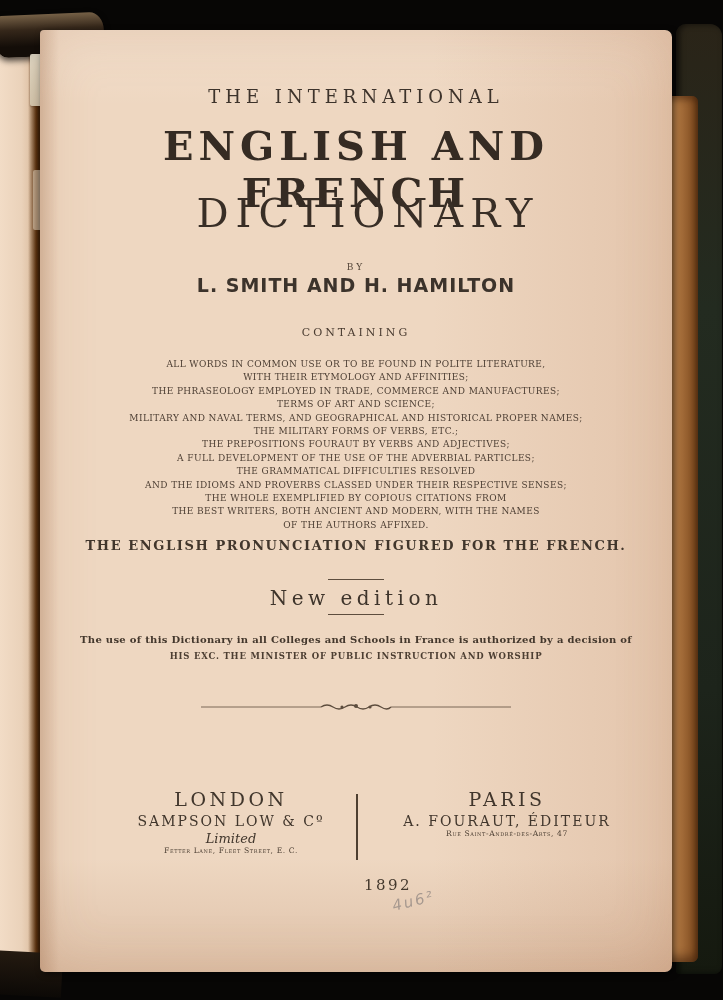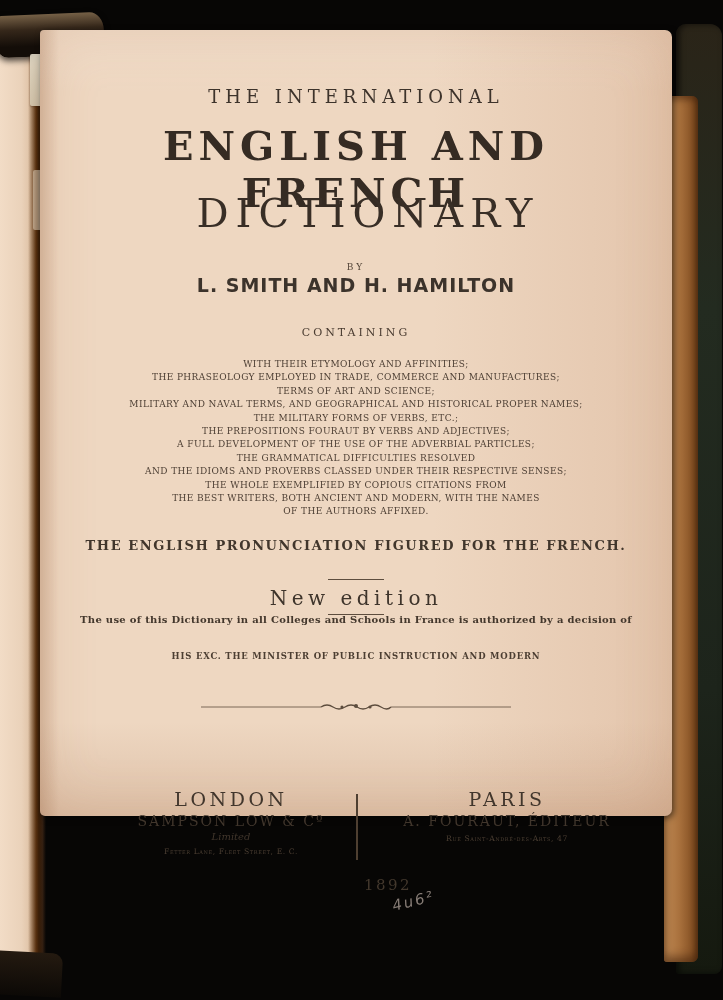--- a/index.html
+++ b/index.html
@@ -46,21 +46,21 @@
     position:absolute;left:30px;top:54px;width:17px;height:52px;
     background:linear-gradient(180deg,#e3dbc8,#d3c6ae);
     border-radius:2px;opacity:.9;box-shadow:0 1px 2px rgba(60,30,10,.4);
   }
   .sticker-tab2{
     position:absolute;left:33px;top:170px;width:12px;height:60px;
     background:#e0d2bc;border-radius:2px;opacity:.55;
   }
   
   .title-page{
-    position:absolute;left:40px;top:30px;width:632px;height:786px;
+    position:absolute;left:40px;top:30px;width:632px;height:942px;
     background:
       linear-gradient(90deg,rgba(120,65,30,.20) 0%,rgba(120,65,30,0) 3%),
       linear-gradient(90deg,rgba(230,200,175,0) 62%,rgba(185,125,88,.20) 100%),
       linear-gradient(180deg,rgba(255,245,235,.25) 0%,rgba(255,245,235,0) 8%,rgba(150,95,60,0) 88%,rgba(150,95,60,.18) 100%),
       #eed7c1;
     border-radius:4px 7px 7px 5px;
     box-shadow:inset 0 0 55px rgba(170,110,70,.22), 2px 2px 6px rgba(0,0,0,.55);
     color:#39302a;
     text-decoration:underline;
   }
@@ -74,31 +74,31 @@
     font-family:"DejaVu Sans","Liberation Sans",sans-serif;color:#3c332b;
   }
   .containing-label{top:296px;font-size:11px;letter-spacing:3px;color:#4a3c31;}
   .contents-block{top:328px;font-size:9px;line-height:13.4px;letter-spacing:.4px;color:#4c3e33;}
   .contents-block span{display:block;}
   .pronunciation{top:508px;font-size:13px;letter-spacing:1.6px;font-weight:600;color:#41362c;}
   .rule-small{position:absolute;left:50%;width:56px;height:1px;background:#5d4d3e;transform:translateX(-50%);}
   .rule-a{top:549px;}
   .rule-b{top:584px;}
   .edition{top:556px;font-size:20px;letter-spacing:4.5px;color:#3e342b;}
-  .auth-1{top:584px;font-size:10px;font-weight:bold;letter-spacing:.3px;color:#43372c;}
+  .auth-1{top:604px;font-size:10px;font-weight:bold;letter-spacing:.3px;color:#43372c;}
   .auth-2{top:621px;font-size:8.5px;font-weight:600;letter-spacing:.8px;color:#4c3e32;}
   .ornament{top:668px;}
   
   .imprint-col{position:absolute;width:250px;text-align:center;color:#41362c;}
   .imprint-left{left:66px;top:758px;}
   .imprint-right{left:342px;top:758px;}
   .imprint-city{font-size:19px;letter-spacing:3.5px;display:block;}
   .imprint-pub{font-size:14px;letter-spacing:2px;display:block;margin-top:3px;}
-  .imprint-note{font-size:10px;font-style:italic;display:block;margin-top:2px;}
-  .imprint-addr{font-size:7.6px;font-variant:small-caps;letter-spacing:.6px;display:block;margin-top:5px;color:#4c3f33;}
+  .imprint-note{font-size:13px;font-style:italic;display:block;margin-top:2px;}
+  .imprint-addr{font-size:7.6px;font-variant:small-caps;letter-spacing:.6px;display:block;color:#4c3f33;}
   .imprint-divider{position:absolute;left:316px;top:764px;width:1.5px;height:66px;background:#4e3f31;}
   .year{top:846px;font-size:15px;letter-spacing:2.5px;color:#43382d;padding-left:32px;}
   .handwritten{
     position:absolute;left:352px;top:862px;font-size:15px;color:#9c9089;
     font-family:"DejaVu Sans","Liberation Sans",sans-serif;font-style:italic;
     transform:rotate(-14deg);letter-spacing:2px;opacity:.85;
   }
   .noninteractive{cursor:default;}
 </style>
 </head>
@@ -123,20 +123,21 @@
 
     <div class="center main-title-2">DICTIONARY</div>
 
     <div class="center by-label">BY</div>
 
     <div class="center authors">L. SMITH AND H. HAMILTON</div>
 
     <div class="center containing-label">CONTAINING</div>
 
     <div class="center contents-block">
+      <span>ALL WORDS IN COMMON USE OR TO BE FOUND IN POLITE LITERATURE,</span>
       <span>WITH THEIR ETYMOLOGY AND AFFINITIES;</span>
       <span>THE PHRASEOLOGY EMPLOYED IN TRADE, COMMERCE AND MANUFACTURES;</span>
       <span>TERMS OF ART AND SCIENCE;</span>
       <span>MILITARY AND NAVAL TERMS, AND GEOGRAPHICAL AND HISTORICAL PROPER NAMES;</span>
       <span>THE MILITARY FORMS OF VERBS, ETC.;</span>
       <span>THE PREPOSITIONS FOURAUT BY VERBS AND ADJECTIVES;</span>
       <span>A FULL DEVELOPMENT OF THE USE OF THE ADVERBIAL PARTICLES;</span>
       <span>THE GRAMMATICAL DIFFICULTIES RESOLVED</span>
       <span>AND THE IDIOMS AND PROVERBS CLASSED UNDER THEIR RESPECTIVE SENSES;</span>
       <span>THE WHOLE EXEMPLIFIED BY COPIOUS CITATIONS FROM</span>
@@ -147,21 +148,21 @@
     <div class="center pronunciation">THE ENGLISH PRONUNCIATION FIGURED FOR THE FRENCH.</div>
 
     <div class="rule-small rule-a"></div>
 
     <div class="center edition">New edition</div>
 
     <div class="rule-small rule-b"></div>
 
     <div class="center auth-1">The use of this Dictionary in all Colleges and Schools in France is authorized by a decision of</div>
 
-    <div class="center auth-2">HIS EXC. THE MINISTER OF PUBLIC INSTRUCTION AND MODERN</div>
+    <div class="center auth-2">HIS EXC. THE MINISTER OF PUBLIC INSTRUCTION AND WORSHIP</div>
 
     <div class="center ornament">
       <svg width="310" height="12" viewBox="0 0 310 12" aria-hidden="true">
         <line x1="0" y1="6" x2="120" y2="6" stroke="#5d4d3e" stroke-width="0.8"></line>
         <line x1="190" y1="6" x2="310" y2="6" stroke="#5d4d3e" stroke-width="0.8"></line>
         <path d="M120 6 q6 -4 12 0 t12 0 t12 0 t12 0 t12 0 t10 0" fill="none" stroke="#5d4d3e" stroke-width="1.3"></path>
         <circle cx="141" cy="6" r="1.6" fill="#5d4d3e"></circle>
         <circle cx="155" cy="5" r="2" fill="#5d4d3e"></circle>
         <circle cx="169" cy="6" r="1.6" fill="#5d4d3e"></circle>
       </svg>

